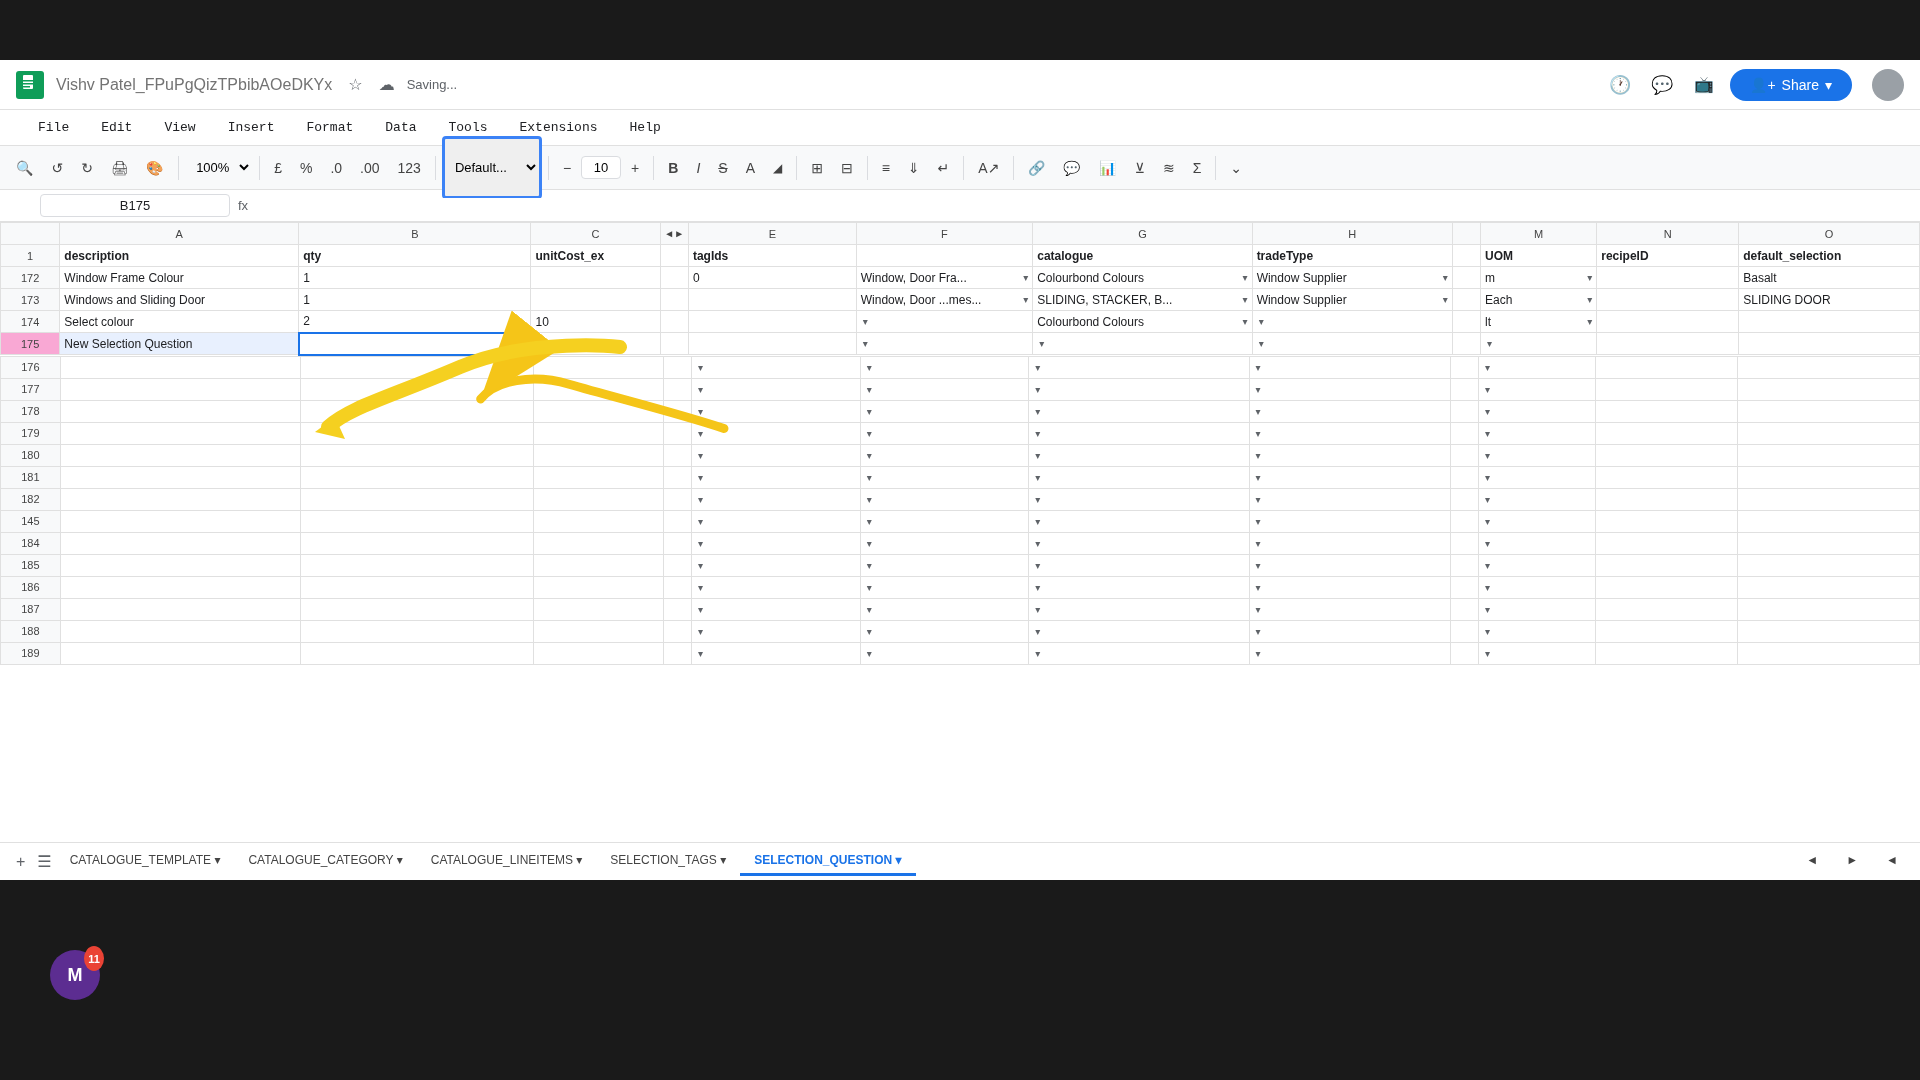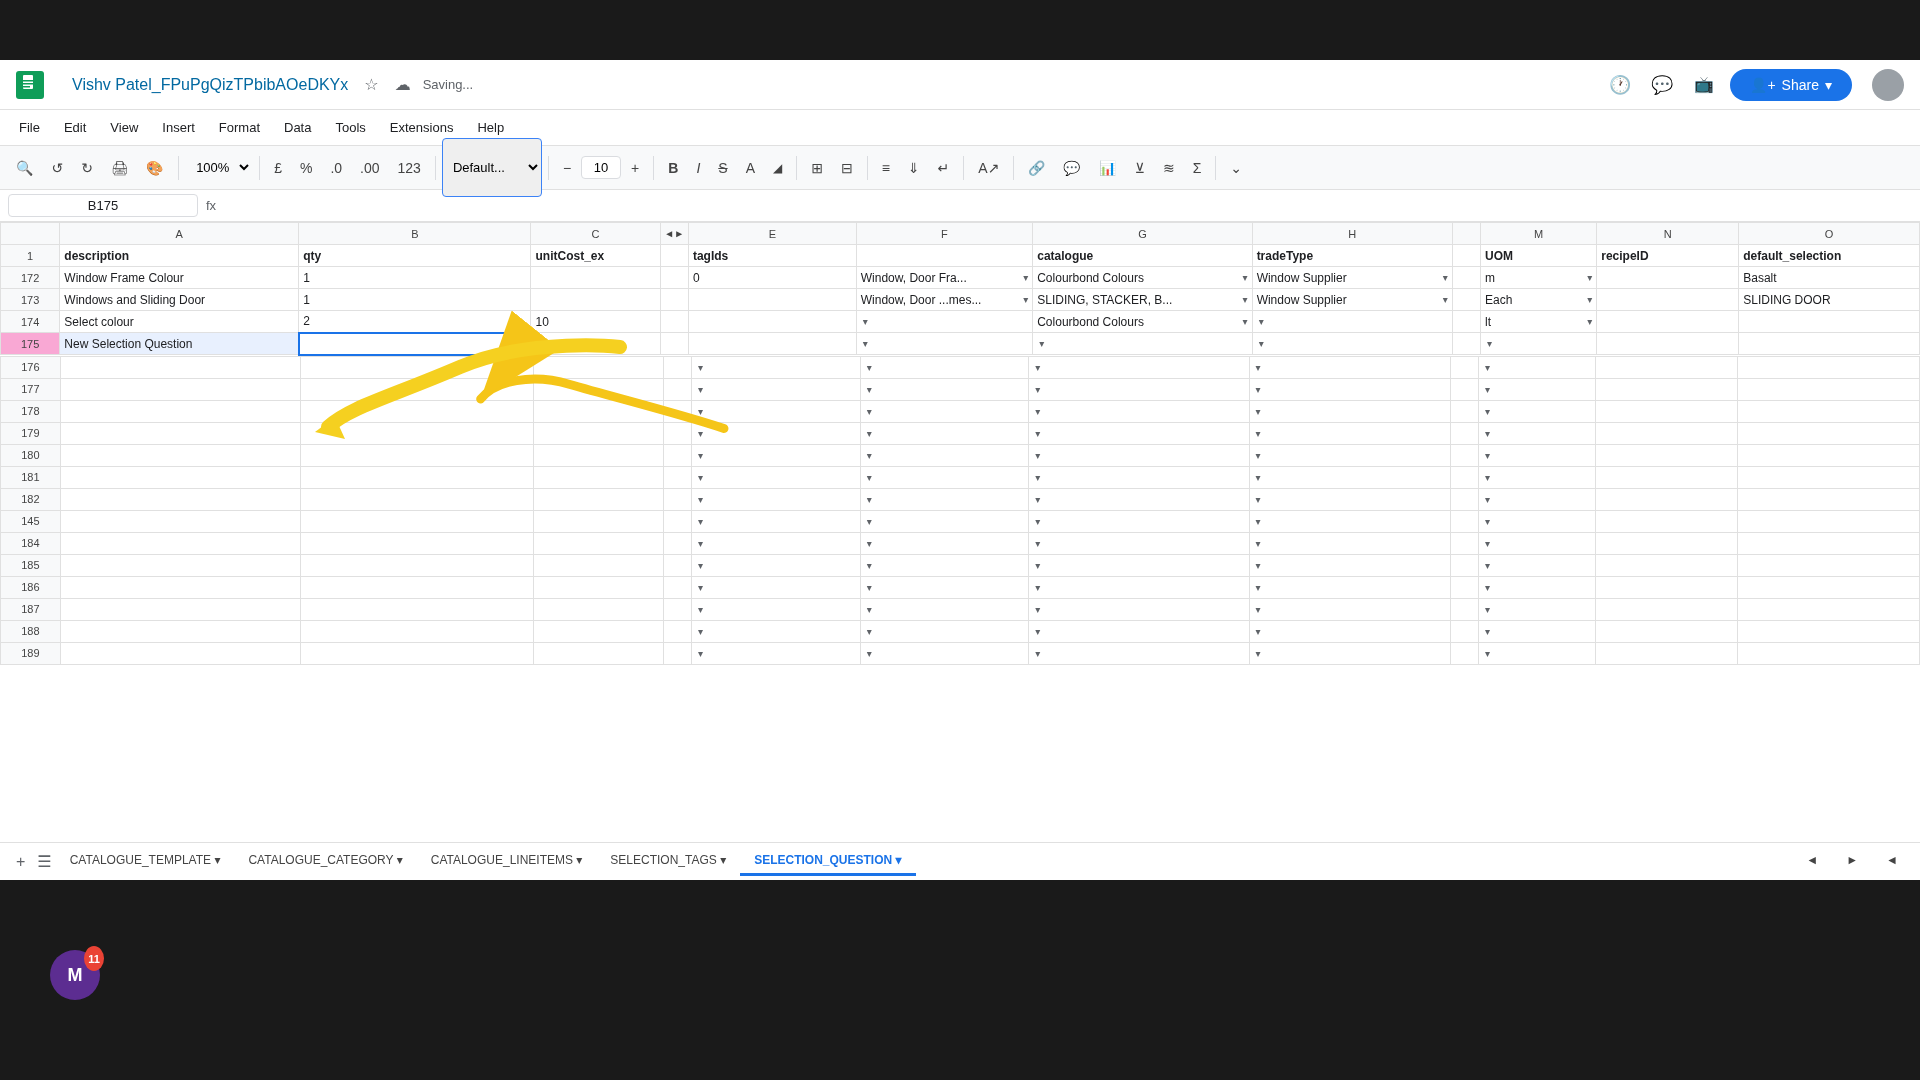--- a/index.html
+++ b/index.html
@@ -35,23 +35,22 @@
     .app-logo {
       width: 28px;
       height: 28px;
       background: #0f9d58;
       border-radius: 3px;
       display: flex; align-items: center; justify-content: center;
       color: white; font-size: 16px; font-weight: bold;
     }
     .file-title {
       font-size: 16px;
-      color: #0369a1;
+      color: #737373;
       font-weight: 500;
-      margin-left: 16px;
     }
     .title-icons {
       display: flex; gap: 8px; align-items: center;
     }
     .title-icon {
       color: #5f6368;
       font-size: 16px;
       cursor: pointer;
       padding: 4px;
     }
@@ -75,23 +74,24 @@
       border-radius: 50%;
       background: #5f6368;
     }
 
     
     .menu-bar {
       background: #ffffff;
       height: 36px;
       display: flex;
       align-items: center;
-      padding: 0 9px;
-      gap: 4px;
+      padding: 0 28px;
+      gap: 12px;
       border-bottom: 1px solid #e0e0e0;
+      font-family: Liberation Mono, monospace;
     }
     .menu-item {
       font-size: 13px;
       color: #202124;
       padding: 4px 10px;
       cursor: pointer;
       border-radius: 4px;
     }
 
     
@@ -131,21 +131,21 @@
       text-align: center;
       border: 1px solid #dadce0;
       border-radius: 4px;
       padding: 3px 4px;
       font-size: 13px;
     }
     .font-family-select {
       min-width: 100px;
       font-size: 13px;
       padding: 20px 6px;
-      border: 1px solid #3b82f6;
+      border: 3px solid #3b82f6;
       border-radius: 4px;
     }
 
     
     .formula-bar {
       background: #ffffff;
       height: 32px;
       display: flex;
       align-items: center;
       border-bottom: 1px solid #e0e0e0;
@@ -153,20 +153,21 @@
       gap: 8px;
     }
     .cell-ref {
       min-width: 70px;
       font-size: 13px;
       color: #202124;
       border: 1px solid #dadce0;
       padding: 3px 6px;
       border-radius: 4px;
       text-align: center;
+      margin-left: 32px;
     }
     .fx-label {
       color: #5f6368;
       font-size: 13px;
     }
     .formula-input {
       flex: 1;
       font-size: 13px;
       border: none;
       outline: none;

